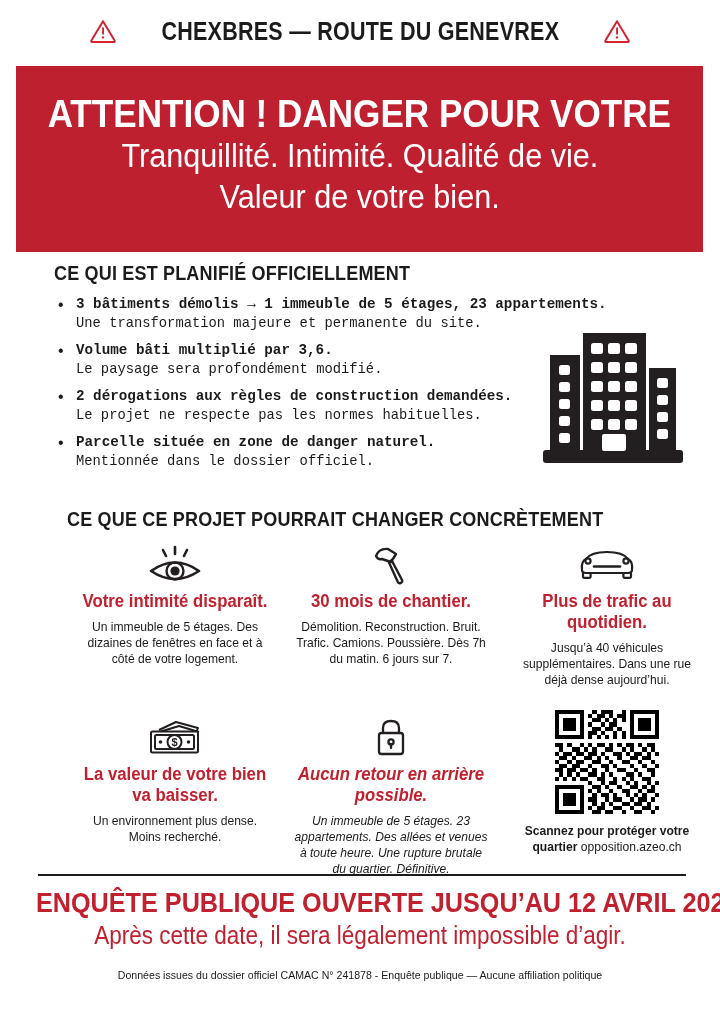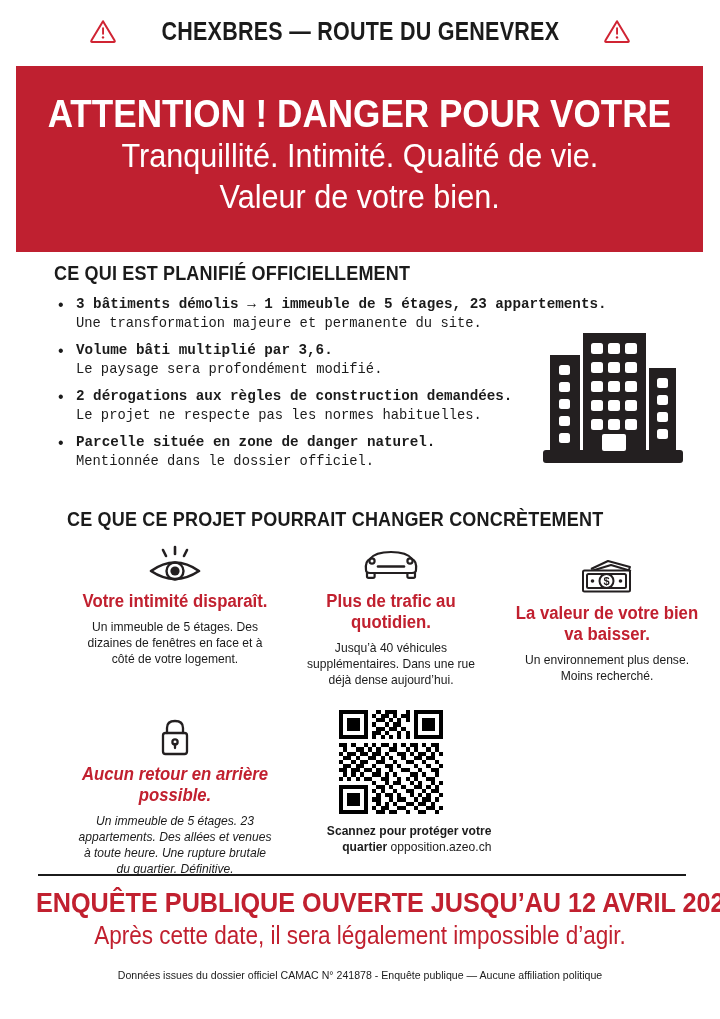--- a/index.html
+++ b/index.html
@@ -149,21 +149,21 @@
     transform: scaleX(0.93);
   }
   .cell-body {
     color: #1b1b1b;
     font-size: 13px;
     font-weight: normal;
     line-height: 16px;
     margin-top: 7px;
     transform: scaleX(0.93);
   }
-  .qr-cell { text-align: right; padding-top: 4px; }
+  .qr-cell { text-align: center; padding-top: 4px; }
   .qr-box {
     width: 104px; height: 104px;
     margin: 0 auto;
     display: block;
     background: #ffffff;
   }
   .qr-caption {
     font-size: 13px;
     line-height: 16px;
     margin-top: 9px;
@@ -338,20 +338,32 @@
           </g>
           <path d="M5 26 Q29 9 53 26 Q29 42 5 26 Z" fill="none" stroke="#231f20" stroke-width="2.6" stroke-linejoin="round"></path>
           <circle cx="29" cy="26" r="8.5" fill="none" stroke="#231f20" stroke-width="2.4"></circle>
           <circle cx="29" cy="26" r="4.6" fill="#231f20"></circle>
         </svg>
       </div>
       <div class="cell-head">Votre intimité disparaît.</div>
       <div class="cell-body">Un immeuble de 5 étages. Des dizaines de fenêtres en face et à côté de votre logement.</div>
     </div>
 
+    <div class="cell">
+      <div class="cell-icon">
+        <svg width="44" height="44" viewBox="0 0 44 44">
+          <g fill="none" stroke="#231f20" stroke-width="2.4" stroke-linejoin="round" stroke-linecap="round">
+            <path d="M7 13 Q10 5 19 6 L27 11 L22 19 L13 16 Q9 17 7 13 Z"></path>
+            <path d="M22.5 17 L33 37 Q34 39.2 31.6 40 Q29.3 40.8 28.6 38.5 L20 19.5 Z"></path>
+          </g>
+        </svg>
+      </div>
+      <div class="cell-head">30 mois de chantier.</div>
+      <div class="cell-body">Démolition. Reconstruction. Bruit. Trafic. Camions. Poussière. Dès 7h du matin. 6 jours sur 7.</div>
+    </div>
 
     <div class="cell">
       <div class="cell-icon">
         <svg width="62" height="34" viewBox="0 0 62 34">
           <g fill="none" stroke="#231f20" stroke-width="2.2" stroke-linejoin="round" stroke-linecap="round">
             <path d="M6 22 Q5 13 10 11 Q15 4 31 4 Q47 4 52 11 Q57 13 56 22 Q56 25 52 25 L10 25 Q6 25 6 22 Z"></path>
             <line x1="18" y1="18.5" x2="44" y2="18.5" stroke-width="2.6"></line>
             <path d="M7 25 L7 28.5 Q7 29.8 8.6 29.8 L13 29.8 Q14.6 29.8 14.6 28.5 L14.6 25"></path>
             <path d="M47.4 25 L47.4 28.5 Q47.4 29.8 49 29.8 L53.4 29.8 Q55 29.8 55 28.5 L55 25"></path>
             <circle cx="12" cy="13" r="2.6"></circle>

